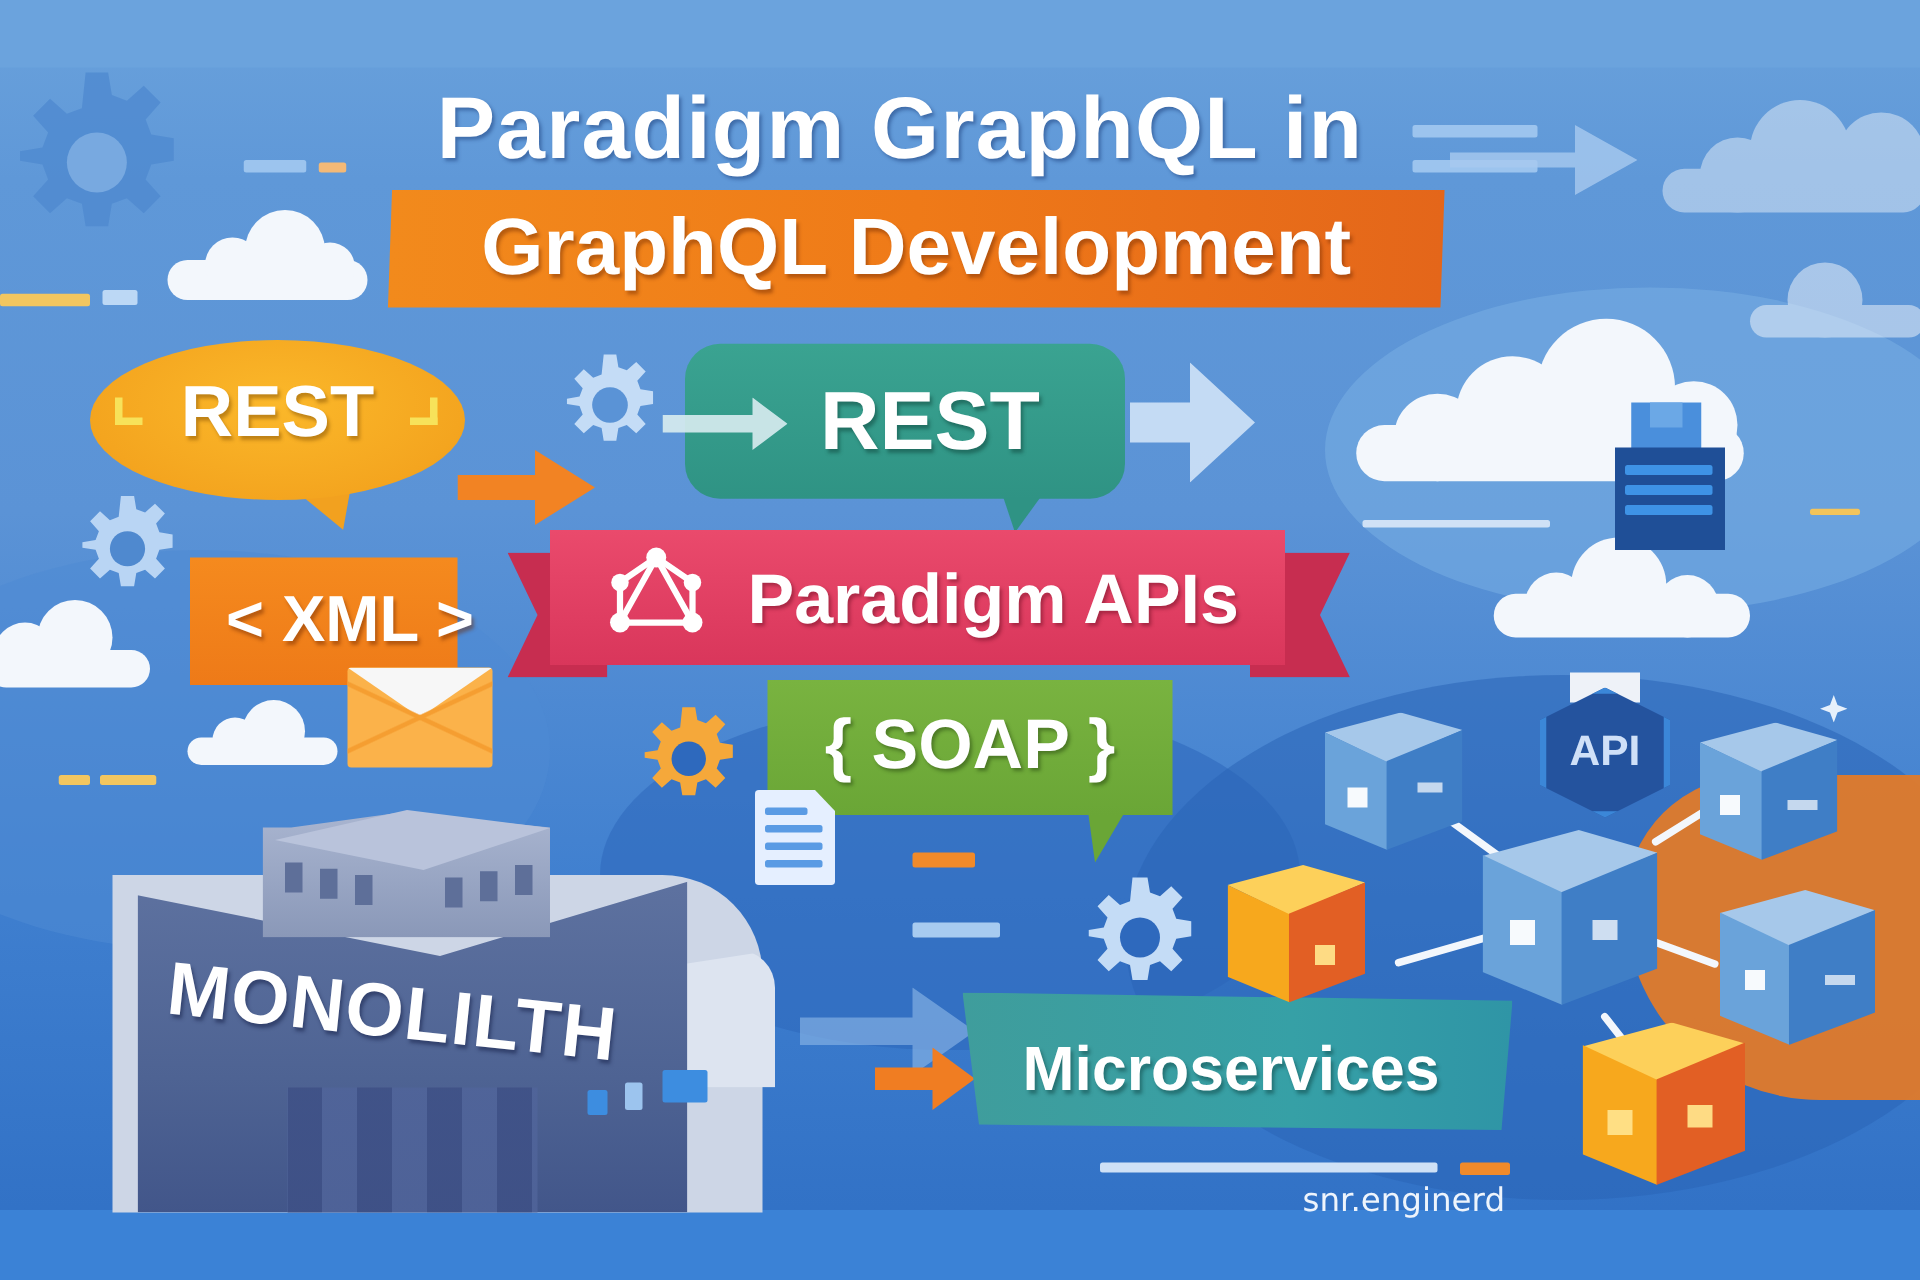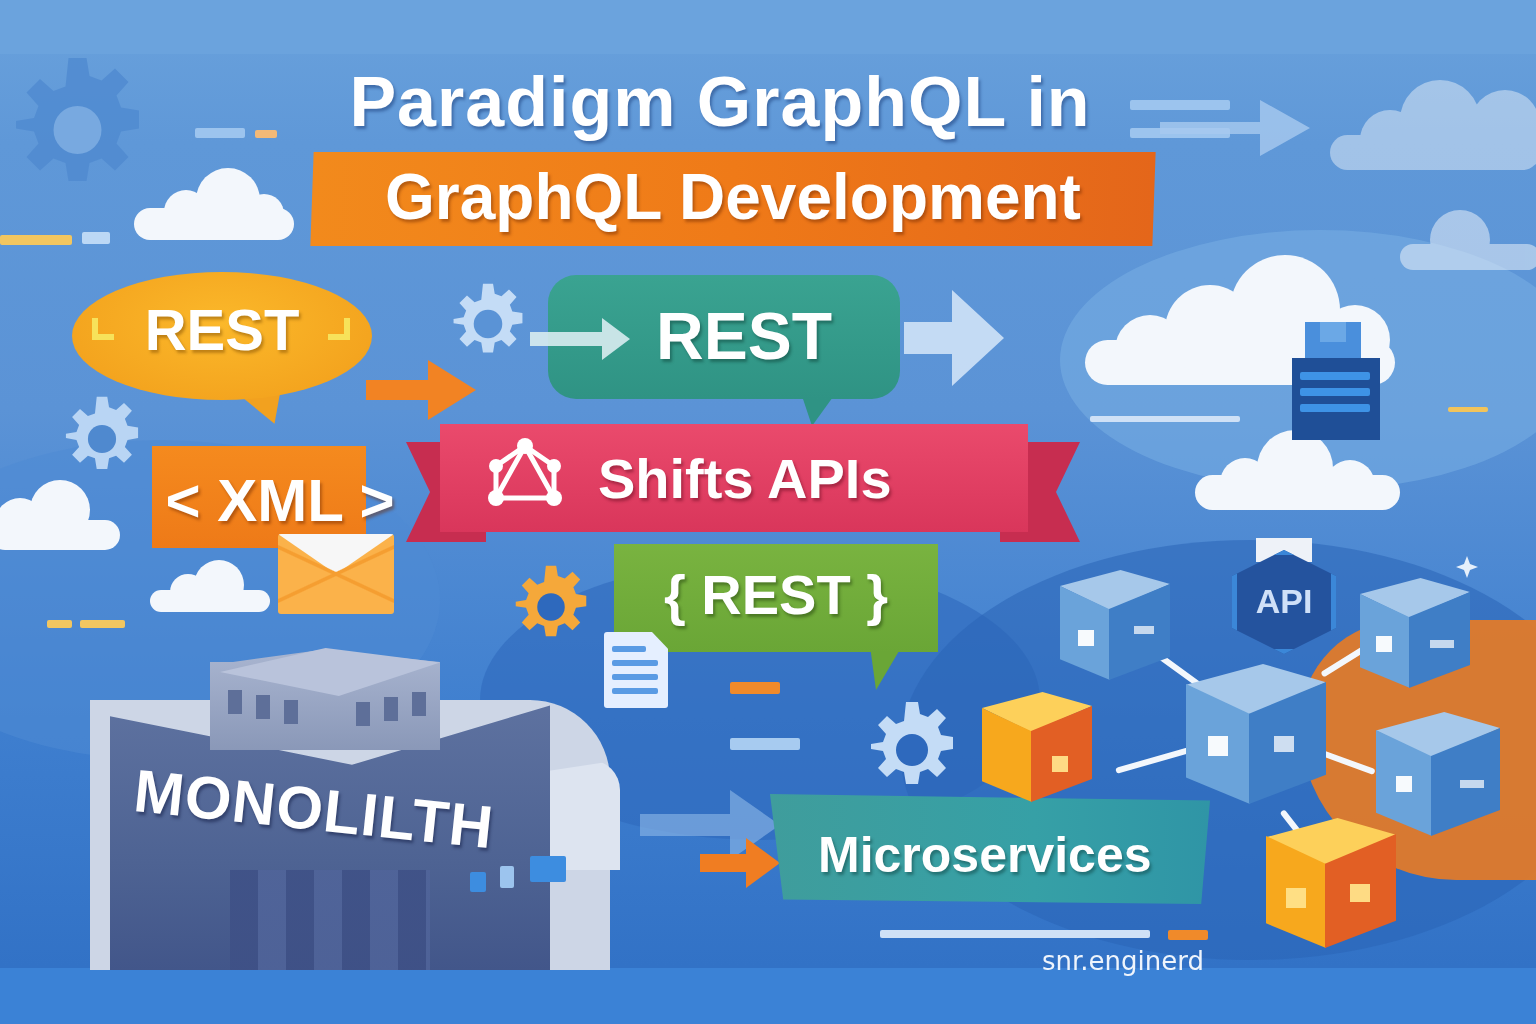--- a/index.html
+++ b/index.html
@@ -68,21 +68,21 @@
   .br-l { left: 92px; top: 318px; border-right:none; border-top:none; }
   .br-r { left: 328px; top: 318px; border-left:none; border-top:none; }
 
   
   .xml-box {
     left: 152px; top: 446px; width: 214px; height: 102px;
     background: linear-gradient(180deg, #f58a1e, #ee7a18);
   }
   .xml-text {
     left: 152px; top: 466px; width: 256px; text-align:center;
-    font-family:"Liberation Sans", sans-serif; font-weight:700; font-size:60px; color:#fff;
+    font-family:"Liberation Sans", sans-serif; font-weight:700; font-size:52px; color:#fff;
     text-shadow: 2px 3px 3px rgba(110,40,0,.45);
   }
   .envelope {
     left: 278px; top: 534px; width: 116px; height: 80px;
     background:#fbb24a; border-radius:3px; overflow:hidden;
   }
   .envelope .flap {
     position:absolute; left:0; top:-40px; width:116px; height:80px;
     background: #f7f7f7; clip-path: polygon(0 50%, 100% 50%, 50% 100%);
   }
@@ -364,30 +364,30 @@
     <path d="M41 10 L12 30 L12 62"></path>
   </g>
   <g fill="#fff">
     <circle cx="41" cy="10" r="8"></circle>
       <circle cx="12" cy="30" r="7"></circle>
       <circle cx="70" cy="30" r="7"></circle>
     <circle cx="12" cy="62" r="8"></circle>
       <circle cx="70" cy="62" r="8"></circle>
   </g>
 </svg>
-<div class="abs gql-text">Shifts APIs</div>
+<div class="abs gql-text">Paradigm APIs</div>
 
 <svg class="gear" style="left:508px;top:564px;width:86px;height:86px;" viewBox="0 0 100 100">
   <path fill="#f5a83a" d="M44 2h12l2 12 8 3 9-8 9 9-8 9 3 8 12 2v12l-12 2-3 8 8 9-9 9-9-8-8 3-2 12H44l-2-12-8-3-9 8-9-9 8-9-3-8-12-2V44l12-2 3-8-8-9 9-9 9 8 8-3z"></path>
   <circle cx="50" cy="50" r="16" fill="#2e69bd"></circle>
 </svg>
 
 <div class="abs json-tail"></div>
 <div class="abs json-bubble"></div>
-<div class="abs json-text">{ REST }</div>
+<div class="abs json-text">{ SOAP }</div>
 <div class="abs doc-icon">
   <i style="top:14px;width:34px;"></i>
     <i style="top:28px;width:46px;"></i>
     <i style="top:42px;width:46px;"></i>
     <i style="top:56px;width:46px;"></i>
 </div>
 
 <div class="abs mono-back"></div>
 <div class="abs mono-wing"></div>
 <div class="abs mono-body"></div>

